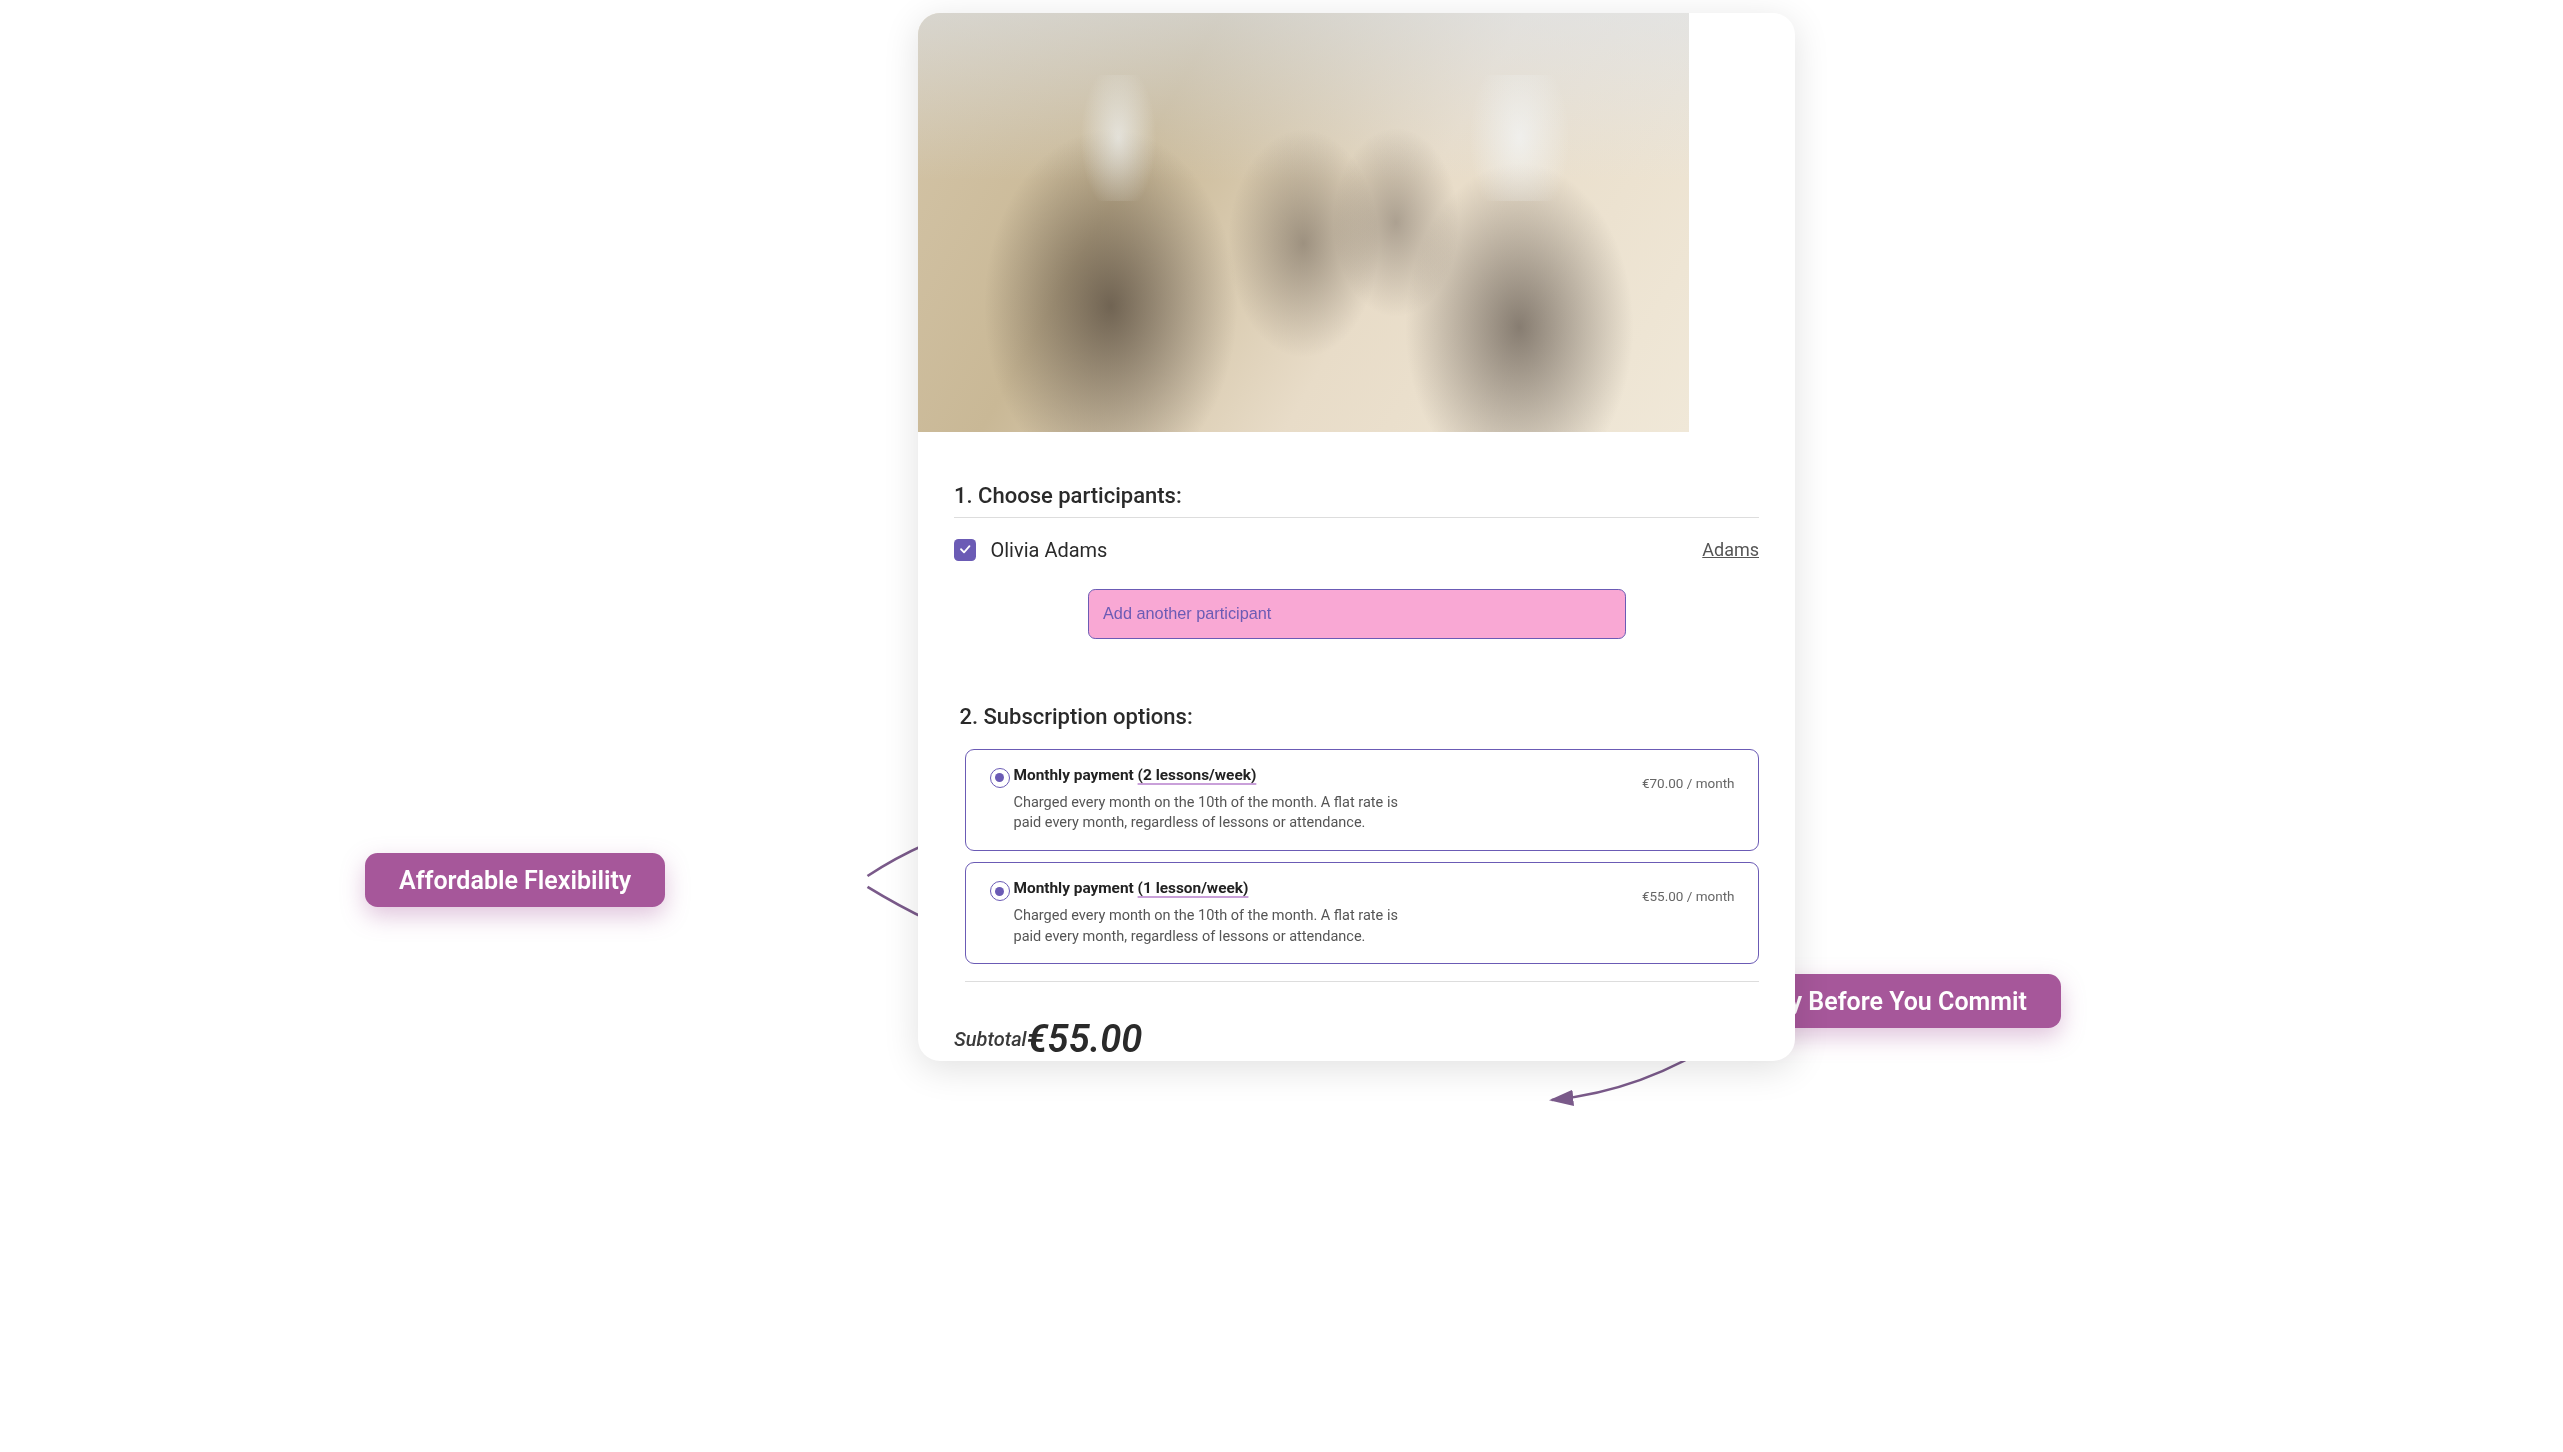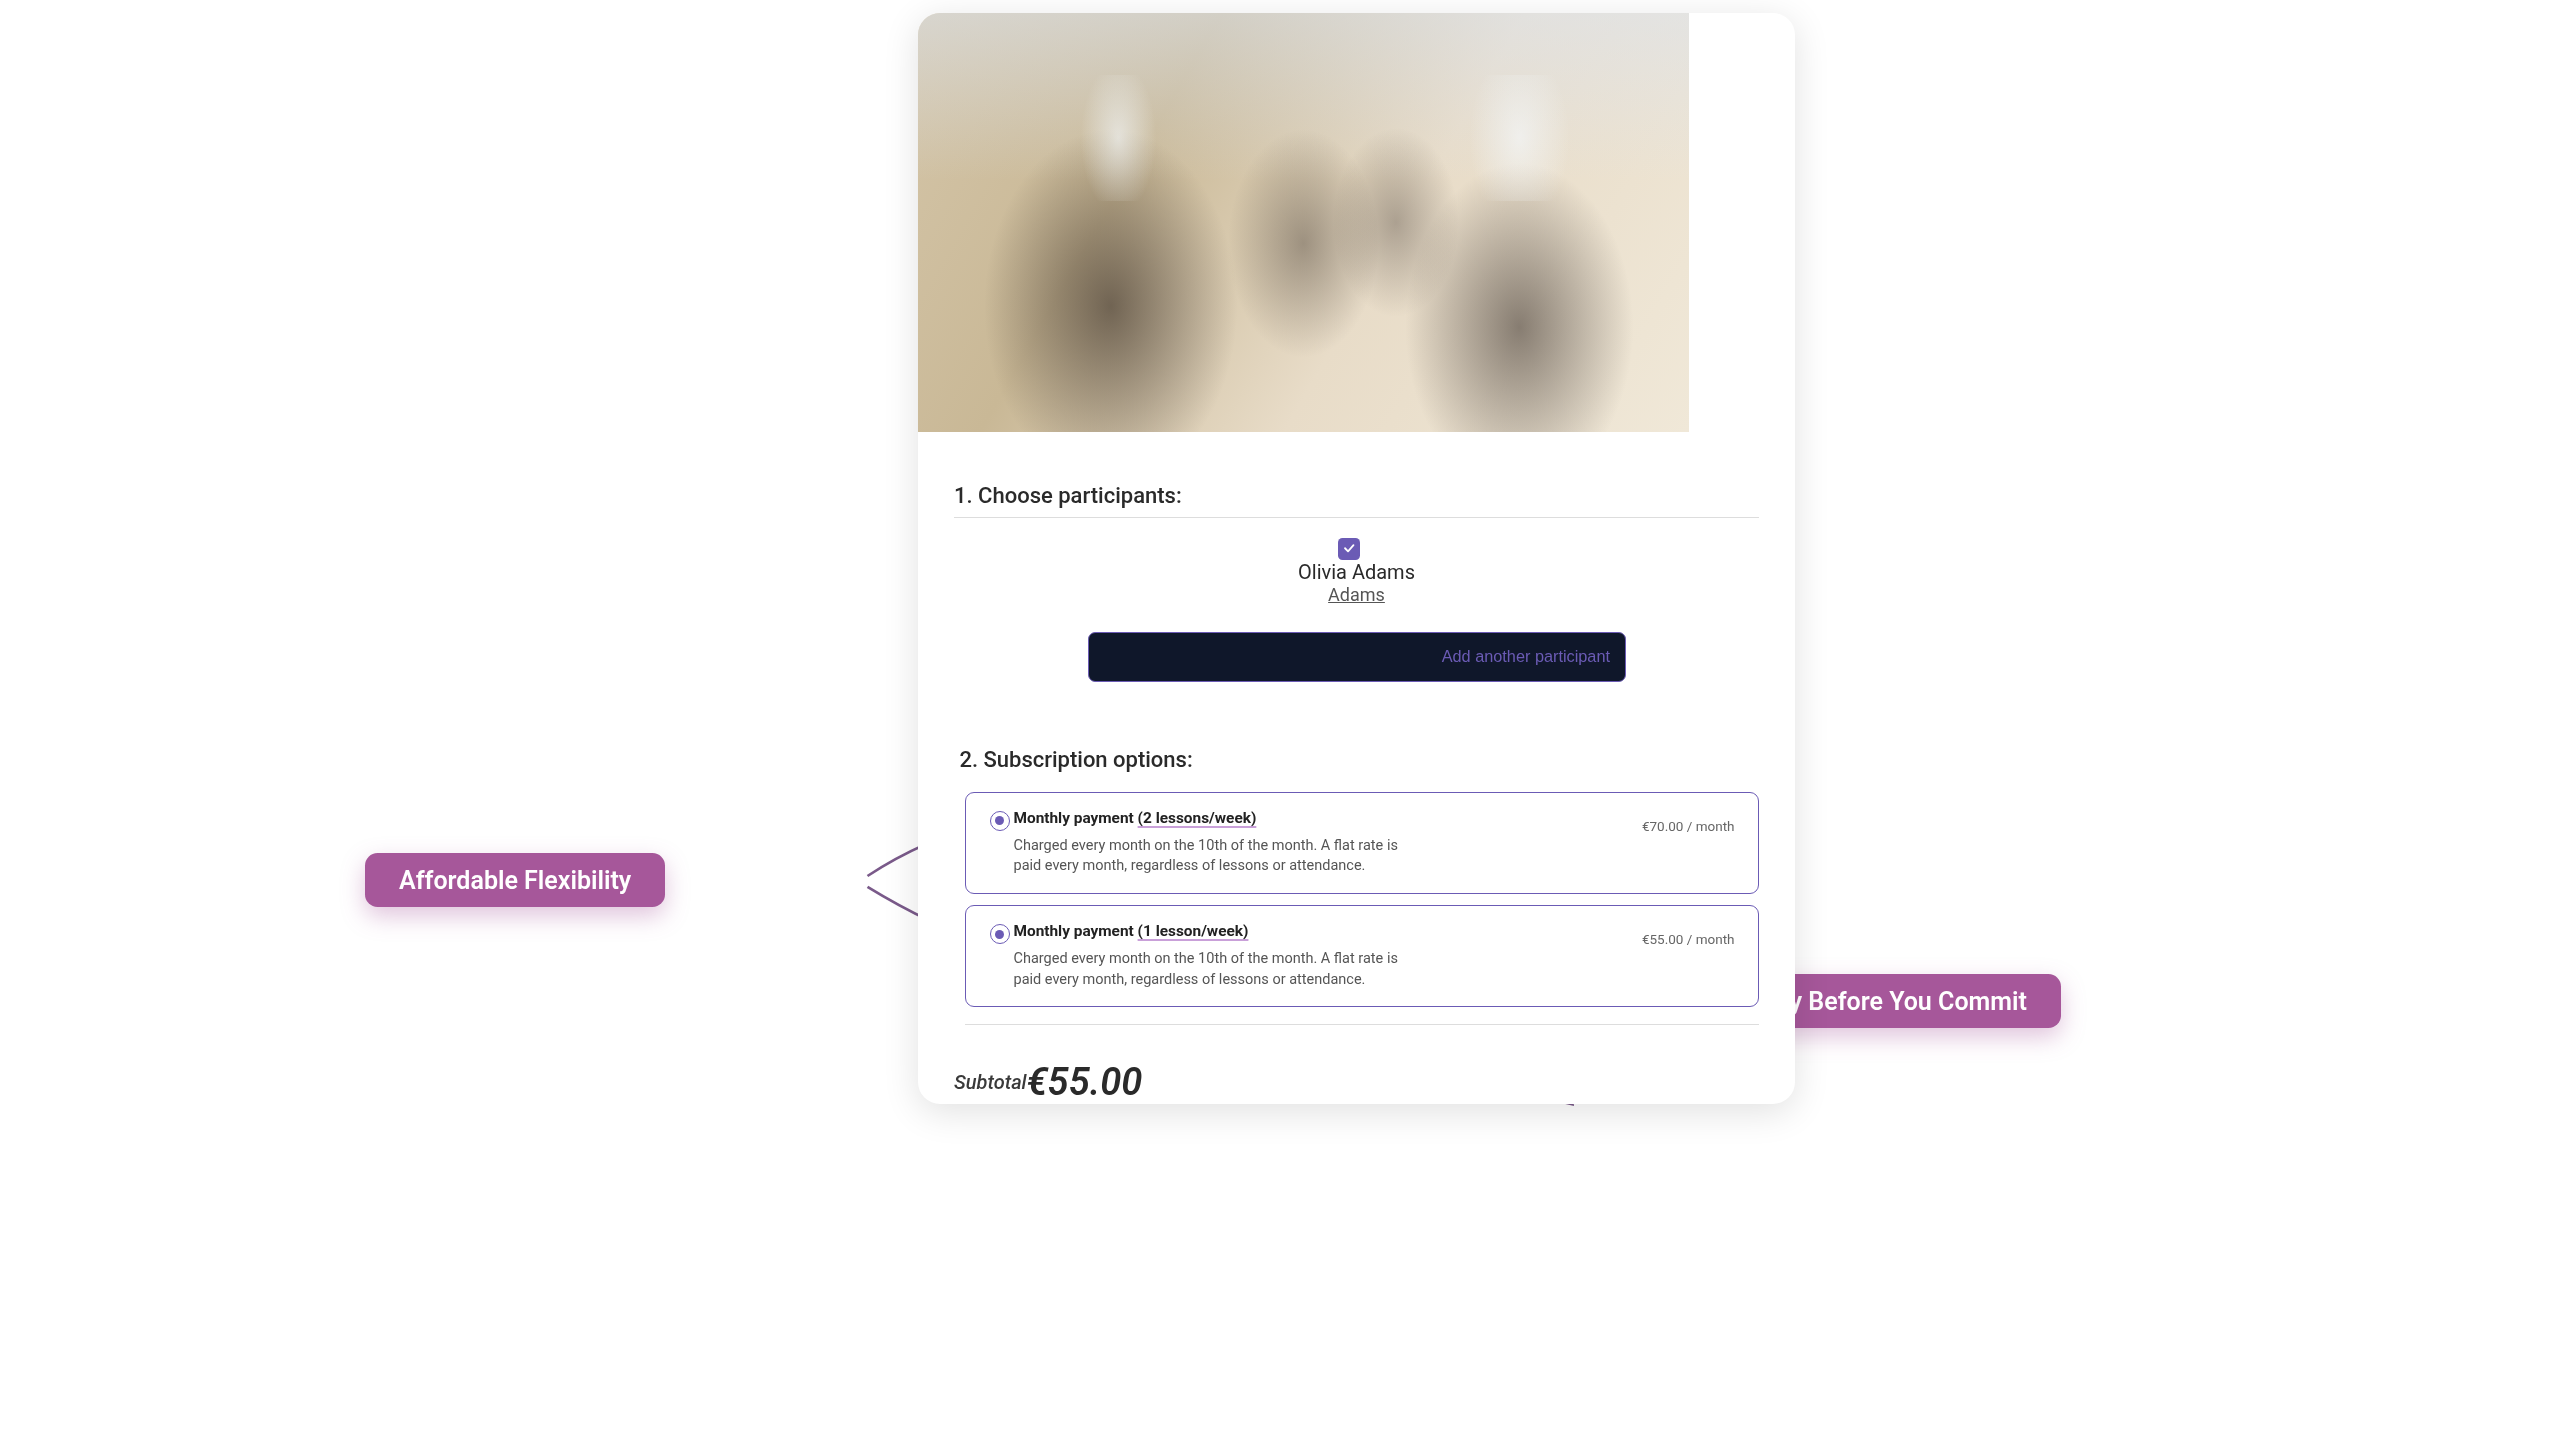--- a/index.html
+++ b/index.html
@@ -57,21 +57,20 @@
       font-weight: 500;
       color: #2a2a2a;
       padding-bottom: 9px;
       border-bottom: 0.9px solid #ddd;
       margin-top: 51px;
     }
     .participant-row {
       display: flex;
       align-items: center;
       padding: 20px 0 11px;
-      flex-direction: column;
     }
     .checkbox {
       width: 22px;
       height: 22px;
       border-radius: 4.5px;
       background: #6b5bb5;
       display: flex;
       align-items: center;
       justify-content: center;
       margin-right: 14.5px;
@@ -86,24 +85,24 @@
       font-size: 18px;
       color: #555;
       text-decoration: underline;
       cursor: pointer;
     }
     .add-participant-btn {
       display: block;
       margin: 16.3px auto 0;
       width: 538px;
       padding: 14.5px;
-      text-align: right;
+      text-align: left;
       font-size: 16.3px;
       color: #6b5bb5;
-      background: #0f172a;
+      background: #f9a8d4;
       border: 1.4px solid #6b5bb5;
       border-radius: 7.2px;
       cursor: pointer;
       font-weight: 500;
     }
     .section-title.second {
       border: none;
       margin-top: 65px;
       padding-left: 5.4px;
     }

